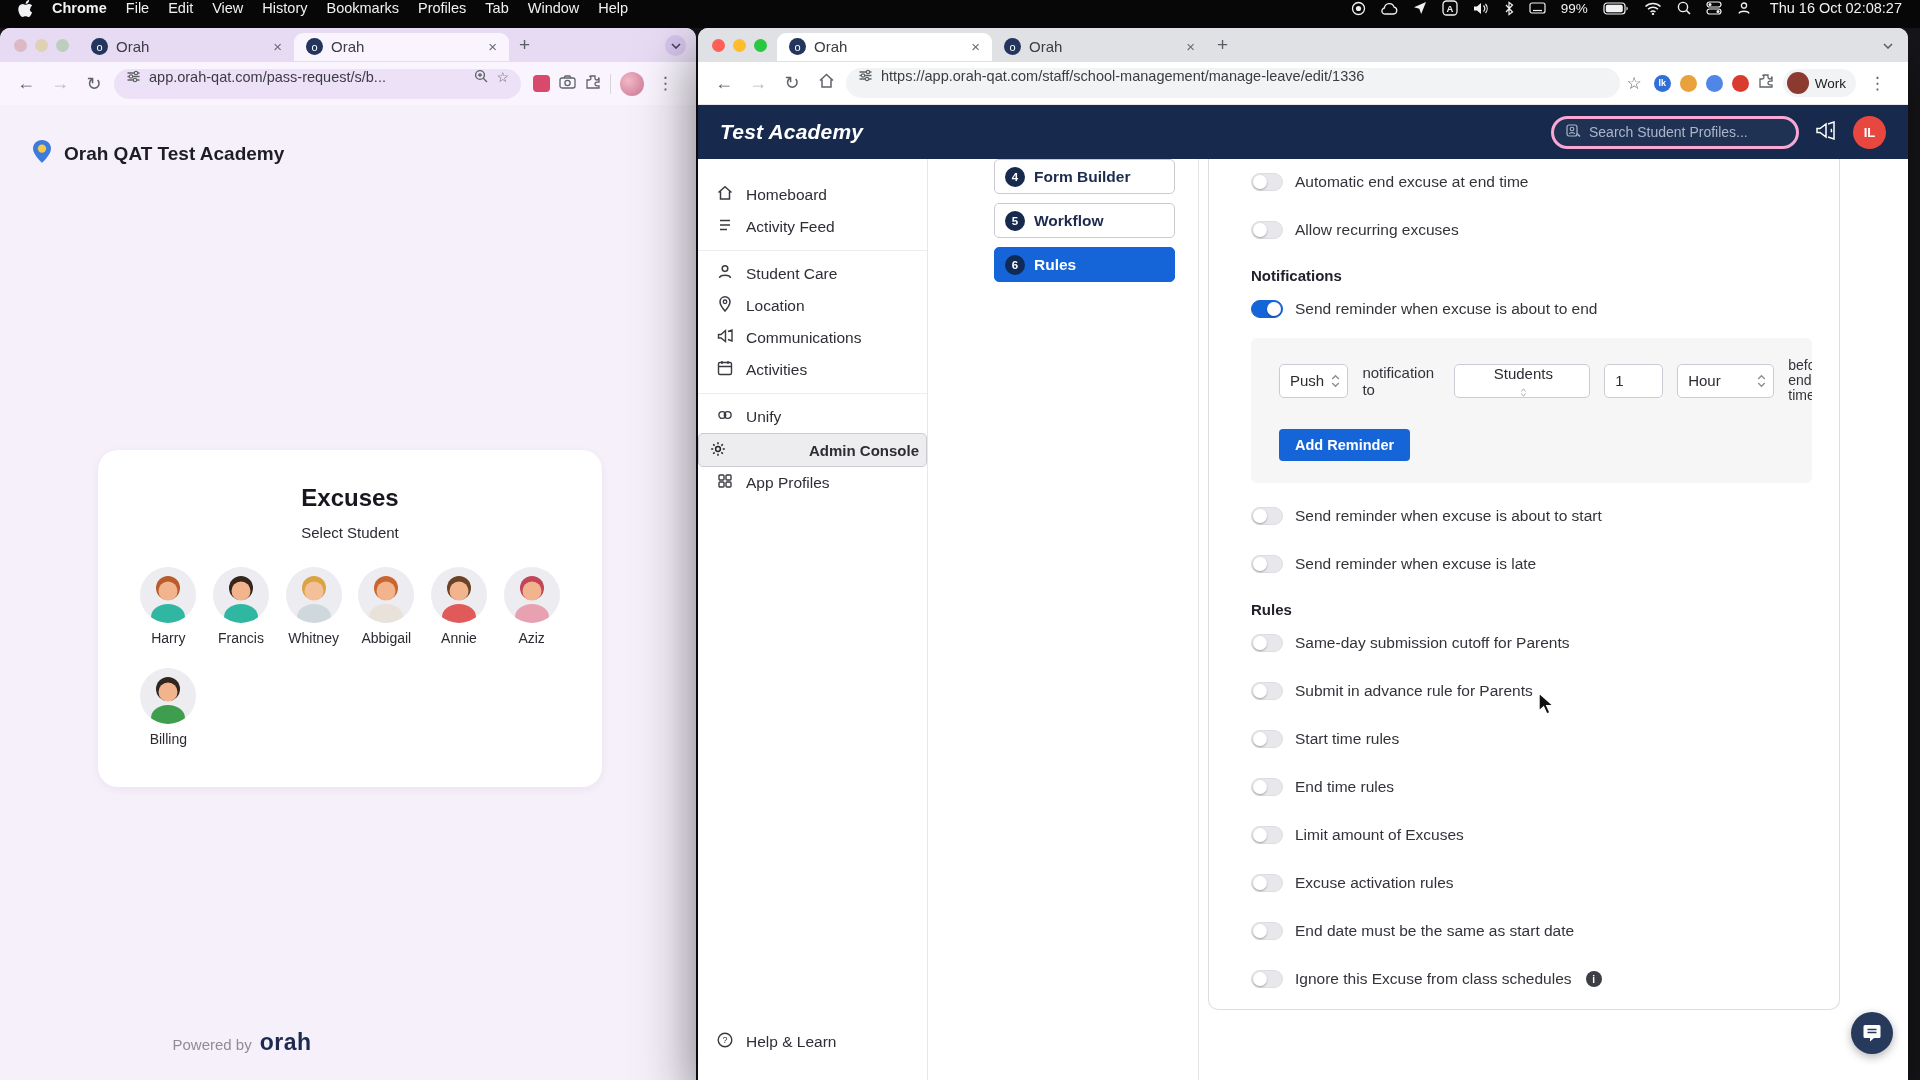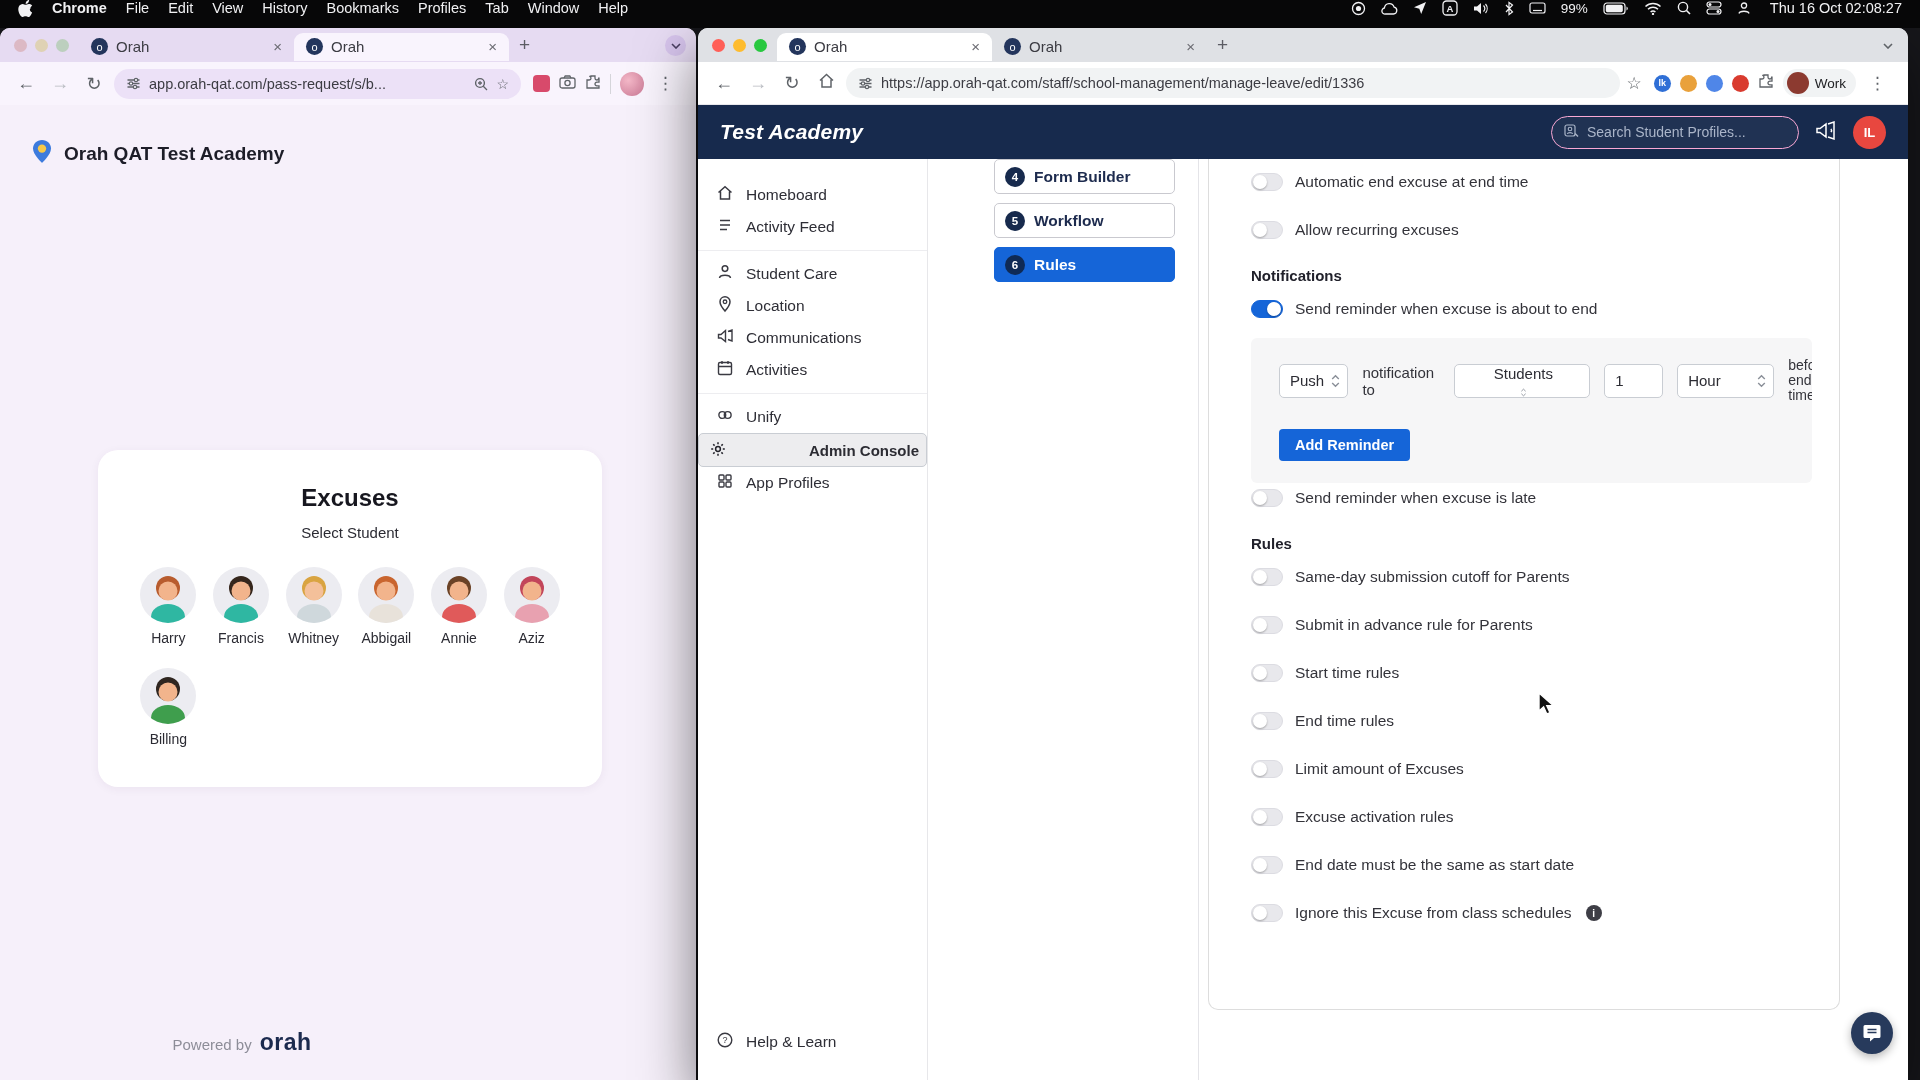--- a/index.html
+++ b/index.html
@@ -43,21 +43,21 @@
   .strip-chevron { position:absolute; right:10px; top:7px; width:21px; height:21px; border-radius:50%;
     display:flex; align-items:center; justify-content:center; }
   .win-left .strip-chevron { background:#d6c4ec; }
 
   
   .toolbar { height:43px; display:flex; align-items:center; padding:0 12px; gap:6px; }
   .win-left  .toolbar { background:#f9f4fd; }
   .win-right .toolbar { background:#ffffff; border-bottom:1px solid #e8e8ec; }
   .navbtn { color:#5f6368; font-size:18px; width:28px; text-align:center; }
   .navbtn.dim { color:#b9bcc2; }
-  .urlpill { flex:1; height:30px; border-radius:15px; display:flex; align-items:center; gap:8px;
+  .urlpill { flex:1; height:30px; border-radius:15px; display:flex; gap:8px;
     padding:0 12px; font-size:14.5px; color:#3c3c43; overflow:hidden; white-space:nowrap; }
   .win-left  .urlpill { background:#ece1f7; }
   .win-right .urlpill { background:#f1f3f4; }
   .urlpill .url { flex:1; overflow:hidden; text-overflow:ellipsis; }
   .pillicon { color:#5f6368; font-size:14px; flex:0 0 auto; display:flex; }
   .extrow { display:flex; align-items:center; gap:9px; padding:0 6px; }
   .extdot { width:17px; height:17px; border-radius:4px; font-size:9px; color:#fff;
     display:flex; align-items:center; justify-content:center; font-weight:700; }
   .sep { width:1px; height:20px; background:#d5d5da; }
   .avatarchip { width:24px; height:24px; border-radius:50%; }
@@ -88,21 +88,21 @@
   .av6{--hair:#2f2620;--shirt:#3f9e4d;--skin:#f2b48c;}
   .lfooter { position:absolute; left:0; right:212px; bottom:24px; display:flex; align-items:baseline;
     justify-content:center; gap:8px; }
   .lfooter .pref { font-size:15px; color:#8d8d98; }
   .lfooter .logo { font-size:23px; font-weight:700; color:#1b2a4e; letter-spacing:.5px; }
 
   
   .appheader { height:54px; background:#172a4d; display:flex; align-items:center; padding:0 22px; gap:16px; }
   .brand { color:#fff; font-size:21px; font-weight:700; font-style:italic; letter-spacing:.2px; }
   .hd-right { margin-left:auto; display:flex; align-items:center; gap:16px; }
-  .searchbox { width:248px; height:33px; border:1px solid #f9a8d4; border-radius:17px; display:flex;
+  .searchbox { width:248px; height:33px; border:3px solid #f9a8d4; border-radius:17px; display:flex;
     align-items:center; gap:8px; padding:0 12px; background:rgba(255,255,255,.04); }
   .searchbox input { background:transparent; border:none; outline:none; color:#dfe5f0; font-size:14px; width:100%;
     font-family:"Liberation Sans",sans-serif; }
   .searchbox input::placeholder { color:#aab5c9; }
   .user-badge { width:33px; height:33px; border-radius:50%; background:#e8473f; color:#fff; font-size:13px;
     font-weight:700; display:flex; align-items:center; justify-content:center; }
 
   .appbody { display:flex; height:calc(1052px - 34px - 43px - 54px); }
   .sidebar { width:230px; border-right:1px solid #e7e7ea; background:#fff; position:relative; padding-top:20px; }
   .sideitem { height:32px; display:flex; align-items:center; gap:12px; padding:0 18px; font-size:15.5px; color:#2e2e36; }
@@ -630,20 +630,26 @@
               <span>Hour</span>
               <svg width="9" height="14" viewBox="0 0 9 14">
                   <path d="M1.2 5 4.5 1.8 7.8 5M1.2 9l3.3 3.2L7.8 9" fill="none" stroke="#8a8f98" stroke-width="1.4"></path>
                 </svg>
             </div>
             <div class="cliptext">before end time</div>
           </div>
           <button class="addbtn">Add Reminder</button>
         </div>
 
+        <div class="trow gapafterbox">
+          <div class="toggle">
+              <div class="knob"></div>
+            </div>
+          <span>Send reminder when excuse is about to start</span>
+        </div>
         <div class="trow" style="margin-top:4px;">
           <div class="toggle">
               <div class="knob"></div>
             </div>
           <span>Send reminder when excuse is late</span>
         </div>
 
         <div class="shead">Rules</div>
 
         <div class="trow">

